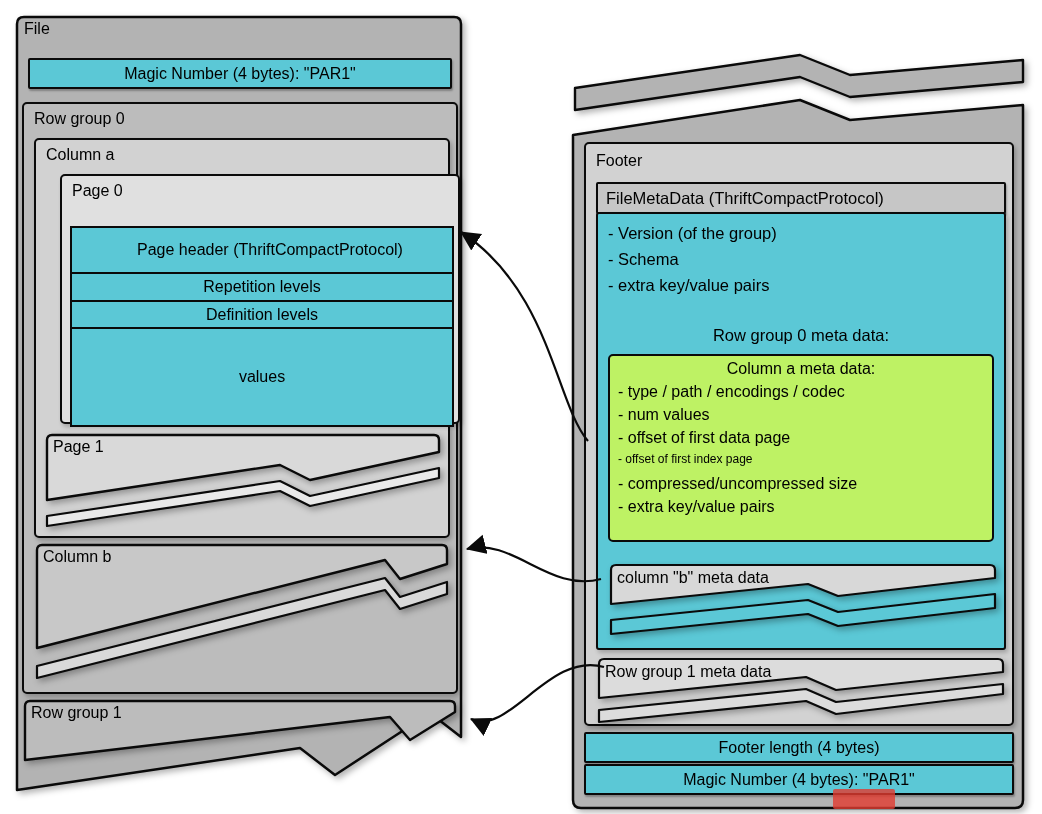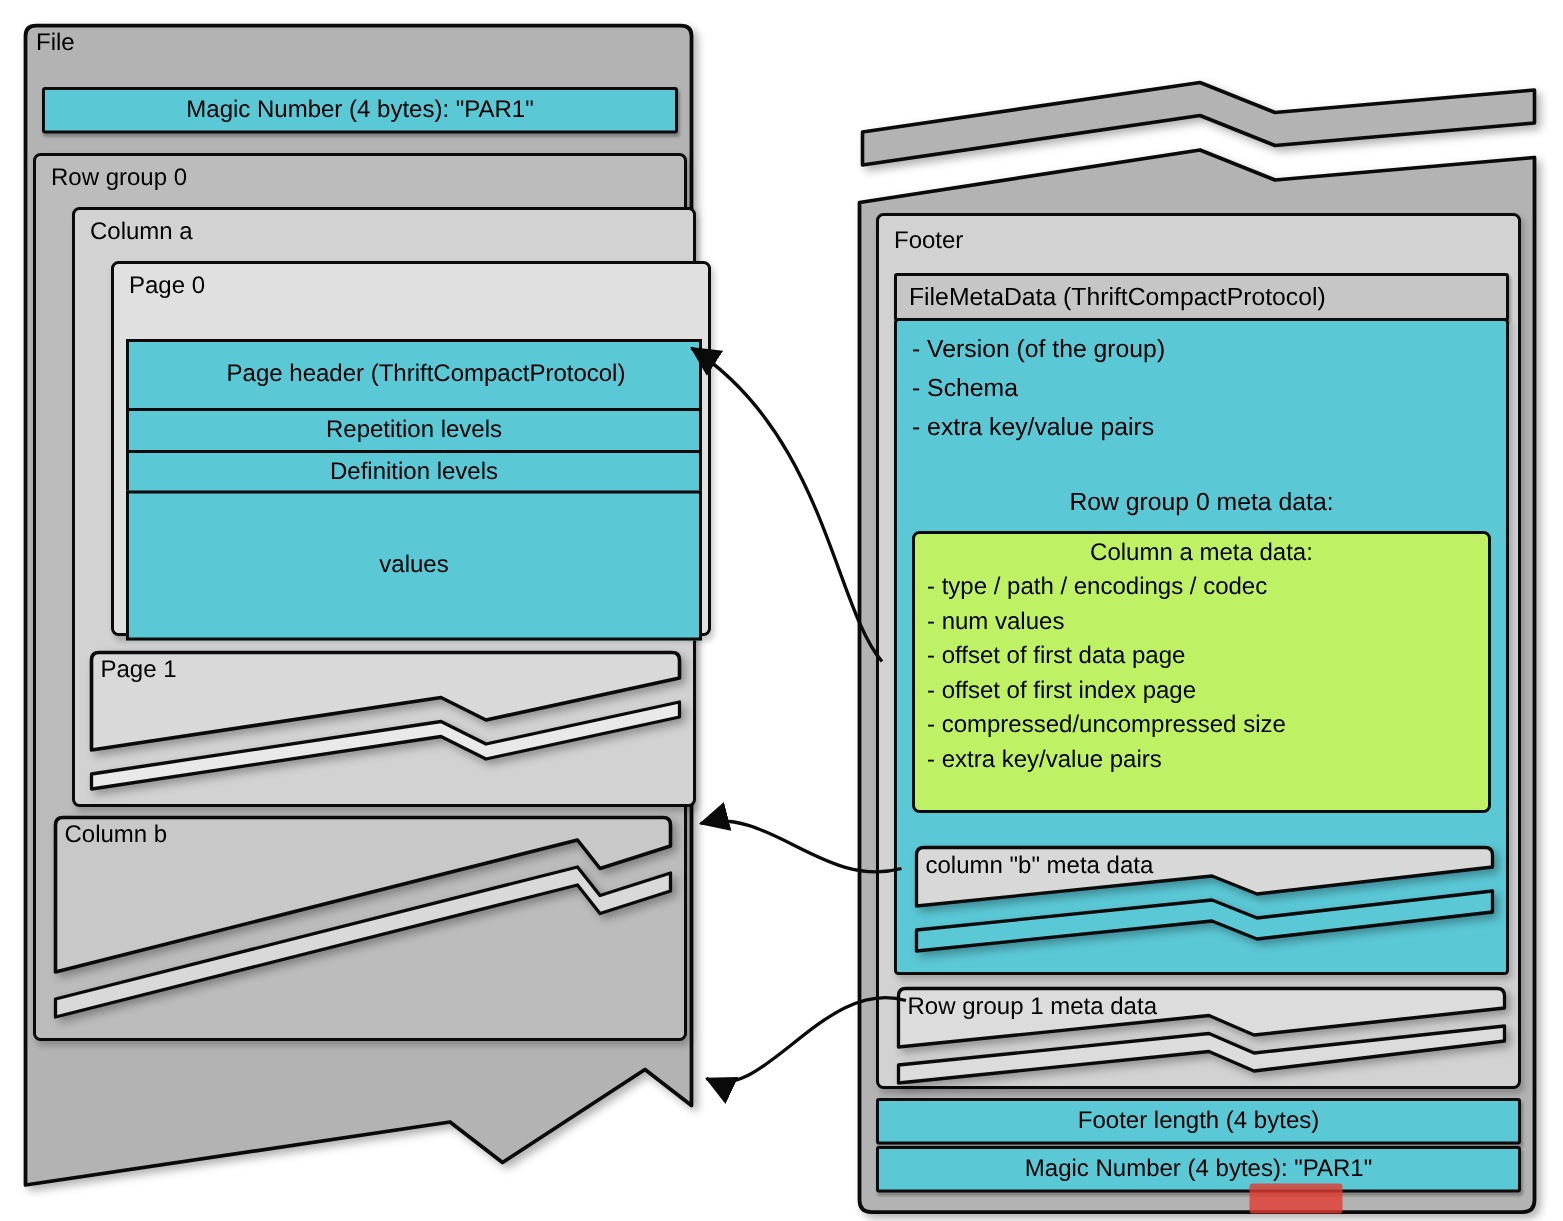--- a/index.html
+++ b/index.html
@@ -32,21 +32,21 @@
     <svg width="450" height="792">
       <path d="M3,10 Q3,3 10,3 L440,3 Q447,3 447,10 L447,723 L416,699 L321,761 L286,734 L3,776 Z" fill="#b3b3b3" stroke="#0a0a0a" stroke-width="2.5" stroke-linejoin="round"></path>
     </svg>
     <span class="label">File</span>
 
     <div class="bar teal" style="left:14px; top:44px; width:424px; height:31px;">Magic Number (4 bytes): "PAR1"</div>
 
     <div class="box" style="left:8px; top:88px; width:436px; height:592px; background:#bcbcbc;">
       <span class="label">Row group 0</span>
 
-      <div class="box" style="left:24px; top:34px; width:416px; height:400px; background:#d2d2d2;">
+      <div class="box" style="left:10px; top:34px; width:416px; height:400px; background:#d2d2d2;">
         <span class="label">Column a</span>
 
         <div class="box" style="left:8px; top:34px; width:400px; height:250px; background:#e0e0e0;margin-left:16px;">
           <span class="label">Page 0</span>
           <div class="abs" style="left:8px; top:50px; width:384px;">
             <div class="stackbar" style="height:48px; margin-top:0;padding-left:16px;">Page header (ThriftCompactProtocol)</div>
             <div class="stackbar" style="height:30px;">Repetition levels</div>
             <div class="stackbar" style="height:30px;">Definition levels</div>
             <div class="stackbar" style="height:100px;">values</div>
           </div>
@@ -63,20 +63,26 @@
 
       <div class="abs torn" style="left:10px; top:438px; width:416px; height:140px;">
         <svg width="416" height="140">
           <path d="M3,8 Q3,3 8,3 L408,3 Q413,3 413,8 L413,22 L366,37 L351,18 L3,106 Z" fill="#c8c8c8" stroke="#0a0a0a" stroke-width="2.4" stroke-linejoin="round"></path>
           <path d="M3,124 L351,36 L366,55 L413,40 L413,52 L366,67 L351,48 L3,136 Z" fill="#d9d9d9" stroke="#0a0a0a" stroke-width="2.2" stroke-linejoin="round"></path>
         </svg>
         <span class="strip-label">Column b</span>
       </div>
     </div>
 
+    <div class="abs torn" style="left:8px; top:684px; width:436px; height:102px;">
+      <svg width="436" height="102">
+        <path d="M3,8 Q3,3 8,3 L428,3 Q433,3 433,8 L433,14 L388,42 L368,19 L3,62 Z" fill="#bcbcbc" stroke="#0a0a0a" stroke-width="2.4" stroke-linejoin="round"></path>
+      </svg>
+      <span class="strip-label">Row group 1</span>
+    </div>
   </div>
 
   <div class="abs torn" style="left:570px; top:50px; width:458px; height:764px;">
     <svg width="458" height="764">
       <path d="M5,38 L230,5 L280,25 L453,10 L453,32 L280,47 L230,27 L5,60 Z" fill="#b3b3b3" stroke="#0a0a0a" stroke-width="2.4" stroke-linejoin="round"></path>
       <path d="M3,85 L230,50 L280,70 L453,55 L453,750 Q453,758 445,758 L11,758 Q3,758 3,750 Z" fill="#b3b3b3" stroke="#0a0a0a" stroke-width="2.5" stroke-linejoin="round"></path>
     </svg>
 
     <div class="box" style="left:14px; top:92px; width:430px; height:584px; background:#d2d2d2;">
       <span class="label" style="top:8px;">Footer</span>
@@ -88,21 +94,21 @@
         <div class="meta-line" style="top:36px;">- Schema</div>
         <div class="meta-line" style="top:62px;">- extra key/value pairs</div>
 
         <div class="center-line" style="top:112px;">Row group 0 meta data:</div>
 
         <div class="box" style="left:10px; top:140px; width:386px; height:188px; background:#bef264; border-width:2.2px; box-shadow:none;">
           <div class="center-line" style="top:4px; font-size:16px;">Column a meta data:</div>
           <div class="meta-line" style="top:27px; left:8px; font-size:16px;">- type / path / encodings / codec</div>
           <div class="meta-line" style="top:50px; left:8px; font-size:16px;">- num values</div>
           <div class="meta-line" style="top:73px; left:8px; font-size:16px;">- offset of first data page</div>
-          <div class="meta-line" style="top:96px; left:8px; font-size:16px;">- offset of first index page</div>
+          <div class="meta-line" style="top:96px; left:8px; font-size:12px;">- offset of first index page</div>
           <div class="meta-line" style="top:119px; left:8px; font-size:16px;">- compressed/uncompressed size</div>
           <div class="meta-line" style="top:142px; left:8px; font-size:16px;">- extra key/value pairs</div>
         </div>
 
         <div class="abs torn" style="left:10px; top:348px; width:390px; height:88px;">
           <svg width="390" height="88">
             <path d="M3,8 Q3,3 8,3 L382,3 Q387,3 387,8 L387,16 L230,34 L200,22 L3,42 Z" fill="#d8d8d8" stroke="#0a0a0a" stroke-width="2.2" stroke-linejoin="round"></path>
             <path d="M3,58 L200,38 L230,50 L387,32 L387,46 L230,64 L200,52 L3,72 Z" fill="#5bc8d6" stroke="#0a0a0a" stroke-width="2.2" stroke-linejoin="round"></path>
           </svg>
           <span class="strip-label" style="top:7px;">column "b" meta data</span>

